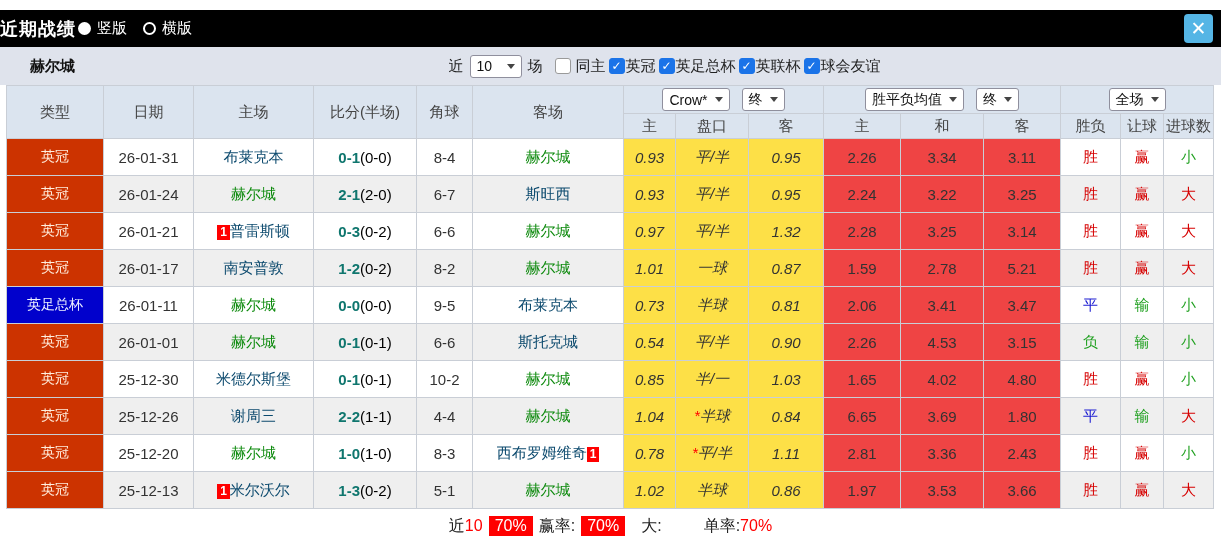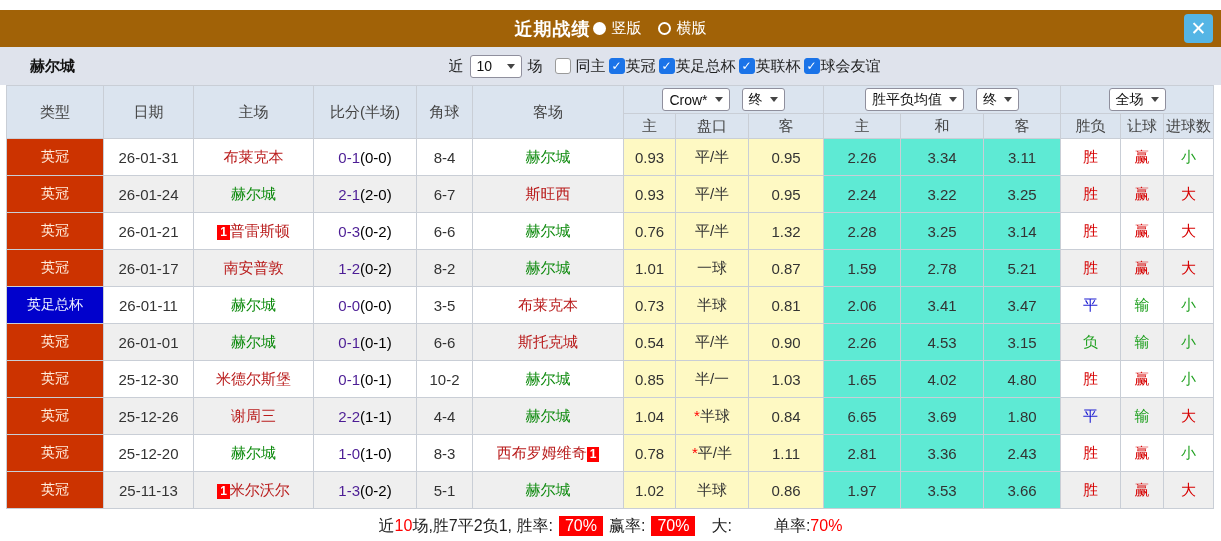--- a/index.html
+++ b/index.html
@@ -1,19 +1,19 @@
 <!DOCTYPE html>
 <html><head>
 <meta charset="utf-8">
 <style>
   html,body{margin:0;padding:0;}
   body{width:1221px;height:541px;background:#fff;font-family:"Liberation Sans","DejaVu Sans",sans-serif;overflow:hidden;}
   .top-strip{height:10px;background:#fff;}
   
-  .titlebar{height:37px;background:#a16207;position:relative;display:flex;align-items:center;justify-content:center;color:#fff;}
+  .titlebar{height:37px;background:#000000;position:relative;display:flex;align-items:center;justify-content:flex-start;color:#fff;}
   .title{font-size:18px;font-weight:bold;letter-spacing:1px;}
   .layout-option{display:inline-flex;align-items:center;font-size:15px;}
   .radio{display:inline-block;box-sizing:border-box;}
   .radio.filled{width:13px;height:13px;border-radius:50%;background:#fff;margin:0 6px 0 2px;}
   .radio.empty{width:13px;height:13px;border-radius:50%;border:2px solid #fff;background:transparent;margin:0 6px 0 16px;}
   .close-btn{position:absolute;right:8px;top:4px;width:29px;height:29px;background:#55b5e5;border-radius:4px;color:#fff;font-size:19px;font-weight:bold;display:flex;align-items:center;justify-content:center;cursor:pointer;}
   
   .filterbar{height:38px;background:#dfe3ec;display:flex;align-items:center;position:relative;font-size:15px;color:#222;}
   .team-name{position:absolute;left:30px;font-weight:bold;font-size:15px;color:#111;}
   .filter-controls{margin:0 auto;display:flex;align-items:center;transform:translateX(55px);}
@@ -27,30 +27,30 @@
   .cb-label{margin-right:2px;}
   
   table{border-collapse:collapse;margin-left:6px;width:1207px;table-layout:fixed;}
   th,td{border:1px solid #c9ced6;text-align:center;font-size:15px;color:#333;padding:0;overflow:hidden;white-space:nowrap;}
   thead th{background:#dbe4ef;font-weight:normal;color:#444;}
   thead tr.grp th{height:27px;}
   thead tr.sub th{height:24px;}
   .selgroup{display:flex;align-items:center;justify-content:center;gap:12px;}
   tbody tr{height:37px;background:#fff;}
   tbody tr:nth-child(even){background:#efefef;}
-  td.cream{background:#fef9c3;}
-  td.bluecol{background:#5eead4;}
+  td.cream{background:#fde047;font-style:italic;}
+  td.bluecol{background:#ef4444;}
   .c-lg-red{background:#cc3300;color:#ffeedd;font-size:14px;}
   .c-lg-blue{background:#0101cc;color:#eef2ff;font-size:14px;}
   .c-team-green{color:#0d8a0d;}
-  .c-team-dark{color:#b91c1c;}
+  .c-team-dark{color:#0c4a6e;}
   .c-red{color:#d60000;}
   .c-green{color:#1fa01f;}
   .c-blue{color:#1717d1;}
-  .ft{color:#4c1d95;}
+  .ft{color:#0f766e;font-weight:bold;}
   .ht{color:#000000;}
   .badge{background:#ff0000;color:#fff;font-size:12px;font-weight:bold;padding:0 3px;line-height:15px;display:inline-block;}
   .star{color:#ff0000;}
   .badge:empty,.star:empty{display:none;}
   
   .summary{height:34px;display:flex;align-items:center;justify-content:center;font-size:16px;color:#222;}
   .rate-box{background:#ff0000;color:#fff;padding:1px 6px;margin:0 6px;}
   .sum-label.spaced{margin-left:10px;}
   .blue-val{color:#0000ff;margin-top:47px;}
   .red-val{color:#ff0000;}
@@ -213,21 +213,21 @@
       <td class="c-red">赢</td>
       <td class="c-red">大</td>
     </tr>
         <tr>
       <td class="c-lg-red">英冠</td>
       <td>26-01-21</td>
       <td><span class="badge">1</span><span class="c-team-dark">普雷斯顿</span></td>
       <td><span class="ft">0-3</span><span class="ht">(0-2)</span></td>
       <td>6-6</td>
       <td><span class="c-team-green">赫尔城</span></td>
-      <td class="cream">0.76</td>
+      <td class="cream">0.97</td>
       <td class="cream"><span>平/半</span></td>
       <td class="cream">1.32</td>
       <td class="bluecol">2.28</td>
       <td class="bluecol">3.25</td>
       <td class="bluecol">3.14</td>
       <td class="c-red">胜</td>
       <td class="c-red">赢</td>
       <td class="c-red">大</td>
     </tr>
         <tr>
@@ -245,21 +245,21 @@
       <td class="bluecol">5.21</td>
       <td class="c-red">胜</td>
       <td class="c-red">赢</td>
       <td class="c-red">大</td>
     </tr>
         <tr>
       <td class="c-lg-blue">英足总杯</td>
       <td>26-01-11</td>
       <td><span class="c-team-green">赫尔城</span></td>
       <td><span class="ft">0-0</span><span class="ht">(0-0)</span></td>
-      <td>3-5</td>
+      <td>9-5</td>
       <td><span class="c-team-dark">布莱克本</span></td>
       <td class="cream">0.73</td>
       <td class="cream"><span>半球</span></td>
       <td class="cream">0.81</td>
       <td class="bluecol">2.06</td>
       <td class="bluecol">3.41</td>
       <td class="bluecol">3.47</td>
       <td class="c-blue">平</td>
       <td class="c-green">输</td>
       <td class="c-green">小</td>
@@ -327,42 +327,41 @@
       <td class="cream">1.11</td>
       <td class="bluecol">2.81</td>
       <td class="bluecol">3.36</td>
       <td class="bluecol">2.43</td>
       <td class="c-red">胜</td>
       <td class="c-red">赢</td>
       <td class="c-green">小</td>
     </tr>
         <tr>
       <td class="c-lg-red">英冠</td>
-      <td>25-11-13</td>
+      <td>25-12-13</td>
       <td><span class="badge">1</span><span class="c-team-dark">米尔沃尔</span></td>
       <td><span class="ft">1-3</span><span class="ht">(0-2)</span></td>
       <td>5-1</td>
       <td><span class="c-team-green">赫尔城</span></td>
       <td class="cream">1.02</td>
       <td class="cream"><span>半球</span></td>
       <td class="cream">0.86</td>
       <td class="bluecol">1.97</td>
       <td class="bluecol">3.53</td>
       <td class="bluecol">3.66</td>
       <td class="c-red">胜</td>
       <td class="c-red">赢</td>
       <td class="c-red">大</td>
     </tr>
       </tbody>
   </table>
 
   <div class="summary">
     <span>近</span>
     <span class="red-inline">10</span>
-    <span>场,胜7平2负1, 胜率:</span>
     <span class="rate-box">70%</span>
     <span class="sum-label">赢率:</span>
     <span class="rate-box">70%</span>
     <span class="sum-label spaced">大:</span>
     <span class="blue-val">50%</span>
     <span class="sum-label spaced">单率:</span>
     <span class="red-val">70%</span>
   </div>
 </div>
 

